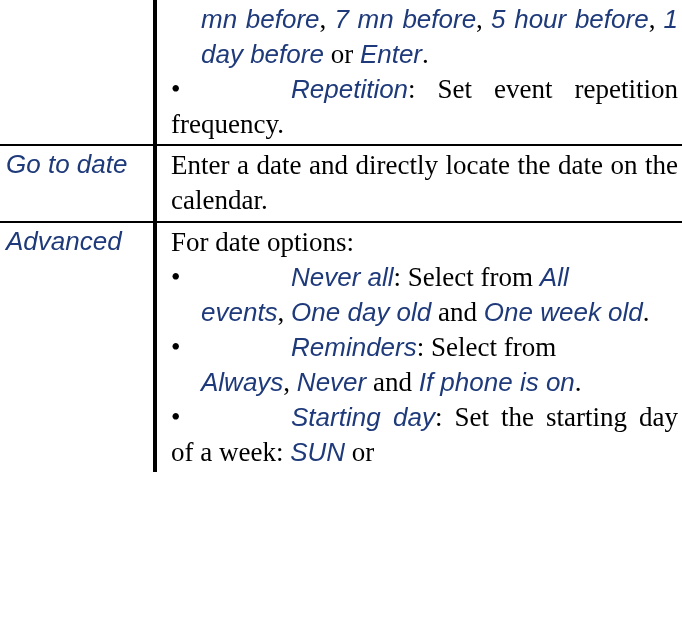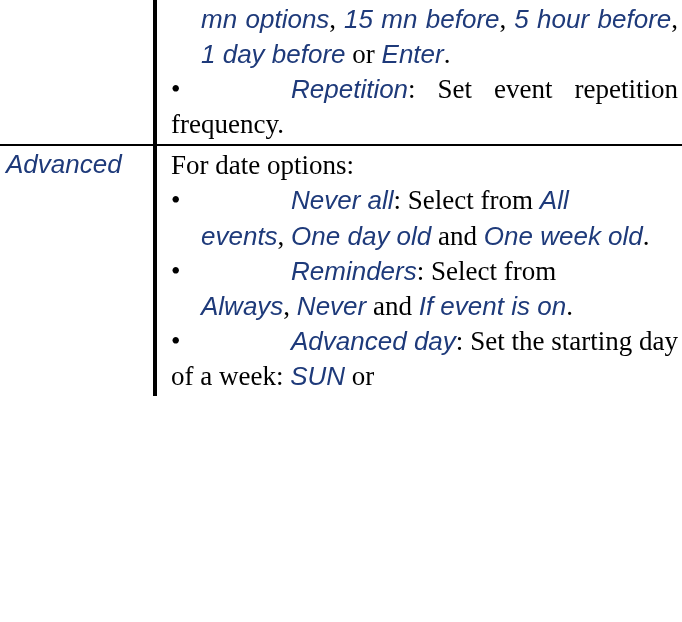--- a/index.html
+++ b/index.html
@@ -77,35 +77,41 @@
 </style>
 </head>
 <body>
 
 <div class="table">
 
   <div class="row">
     <div class="cell cell-left"></div>
     <div class="cell cell-right">
       <div class="cont2">
-        <span class="em">mn options</span><span>, </span><span class="em">15 mn before</span><span>, </span><span class="em">5 hour before</span><span>, </span><span class="em">1 day before</span><span> or </span><span class="em">Enter</span><span>.</span>
+        <span class="em">mn before</span><span>, </span><span class="em">7 mn before</span><span>, </span><span class="em">5 hour before</span><span>, </span><span class="em">1 day before</span><span> or </span><span class="em">Enter</span><span>.</span>
       </div>
       <div class="bullet-line"><span class="em">Repetition</span><span>: Set event repetition frequency.</span></div>
     </div>
   </div>
 
+  <div class="row row-border">
+    <div class="cell cell-left">Go to date</div>
+    <div class="cell cell-right">
+      <div class="plain">Enter a date and directly locate the date on the calendar.</div>
+    </div>
+  </div>
 
   <div class="row row-border">
     <div class="cell cell-left">Advanced</div>
     <div class="cell cell-right">
       <div class="plain">For date options:</div>
 
       <div class="bullet-line"><span class="em">Never all</span><span>: Select from </span><span class="em">All</span></div>
       <div class="cont"><span class="em"></span><span class="em">events</span><span>, </span><span class="em">One day old</span><span> and </span><span class="em">One week old</span><span>.</span></div>
 
       <div class="bullet-line"><span class="em">Reminders</span><span>: Select from </span></div>
-      <div class="cont"><span class="em">Always</span><span>, </span><span class="em">Never</span><span> and </span><span class="em">If event is on</span><span>.</span></div>
+      <div class="cont"><span class="em">Always</span><span>, </span><span class="em">Never</span><span> and </span><span class="em">If phone is on</span><span>.</span></div>
 
-      <div class="bullet-line"><span class="em">Advanced day</span><span>: Set the starting day of a week: </span><span class="em">SUN</span><span> or</span></div>
+      <div class="bullet-line"><span class="em">Starting day</span><span>: Set the starting day of a week: </span><span class="em">SUN</span><span> or</span></div>
     </div>
   </div>
 
 </div>
 
 </body></html>

